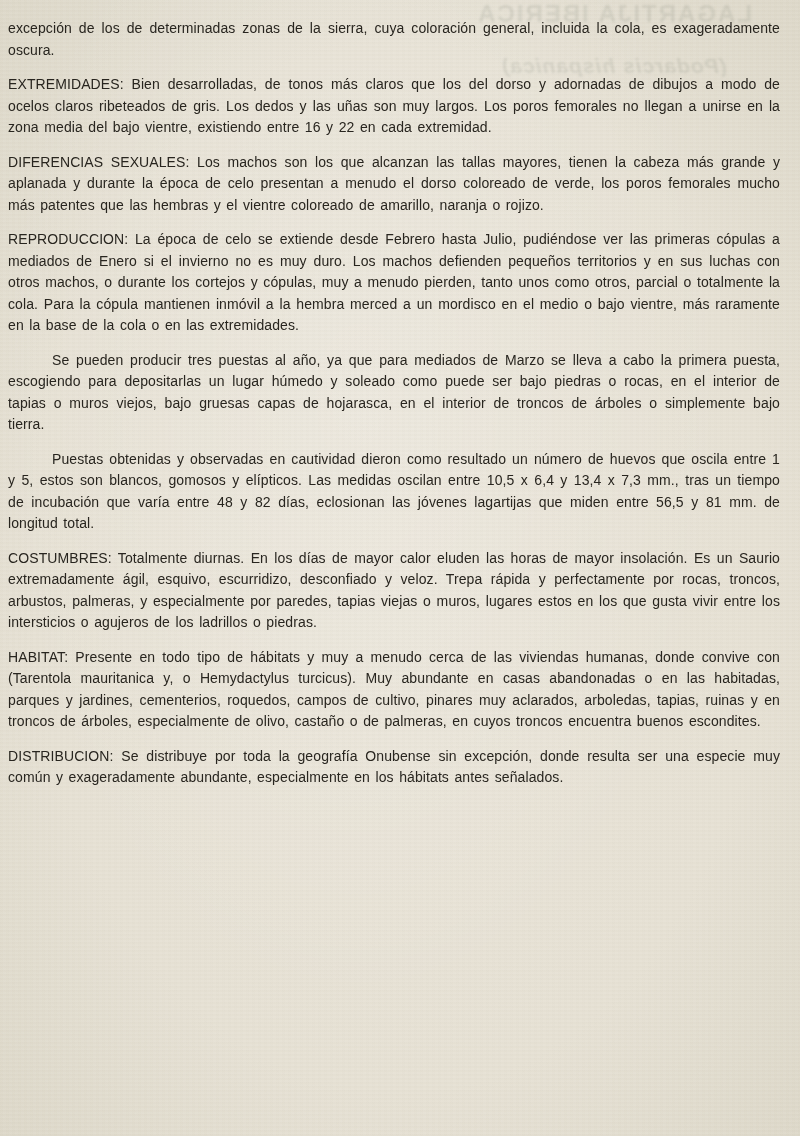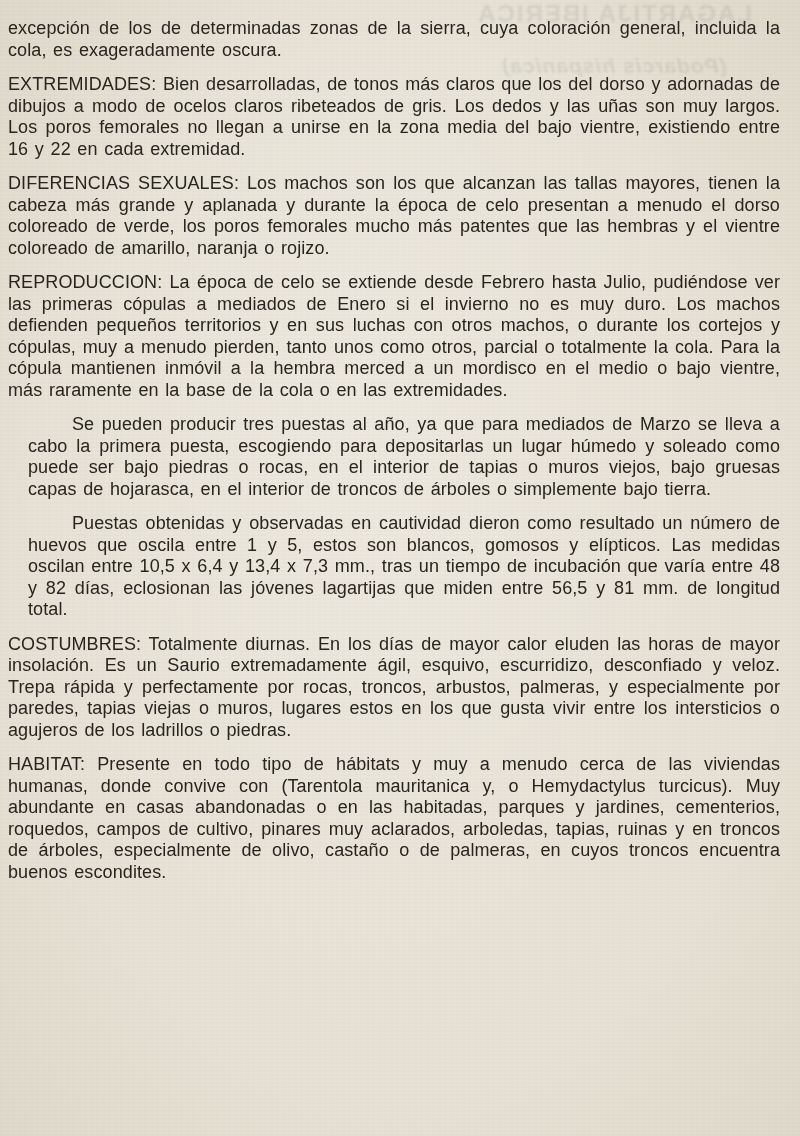--- a/index.html
+++ b/index.html
@@ -26,33 +26,32 @@
       repeating-linear-gradient(0deg, rgba(120,110,90,0.02) 0 2px, rgba(255,255,255,0.015) 2px 4px),
       repeating-linear-gradient(90deg, rgba(120,110,90,0.012) 0 3px, rgba(255,255,255,0.01) 3px 6px);
   }
   .page {
     position: relative;
     box-sizing: border-box;
     width: 800px;
     height: 1136px;
     padding: 18px 20px 0 8px;
     color: #28251f;
-    font-size: 18px;
+    font-size: 14px;
     line-height: 21.5px;
     text-align: justify;
     letter-spacing: 0.1px;
     word-spacing: 1.5px;
     z-index: 1;
   }
   .page p {
     margin: 0 0 13px 0;
   }
   .page p.indent {
     text-indent: 44px;
-    margin-left: 20px;
   }
   .italic {
   }
   
   .ghost {
     position: absolute;
     top: 0;
     right: 6px;
     width: 360px;
     text-align: center;
@@ -86,13 +85,14 @@
 
 <div class="page">
   <p>excepción de los de determinadas zonas de la sierra, cuya coloración general, incluida la cola, es exageradamente oscura.</p>
   <p>EXTREMIDADES: Bien desarrolladas, de tonos más claros que los del dorso y adornadas de dibujos a modo de ocelos claros ribeteados de gris. Los dedos y las uñas son muy largos. Los poros femorales no llegan a unirse en la zona media del bajo vientre, existiendo entre 16 y 22 en cada extremidad.</p>
   <p>DIFERENCIAS SEXUALES: Los machos son los que alcanzan las tallas mayores, tienen la cabeza más grande y aplanada y durante la época de celo presentan a menudo el dorso coloreado de verde, los poros femorales mucho más patentes que las hembras y el vientre coloreado de amarillo, naranja o rojizo.</p>
   <p>REPRODUCCION: La época de celo se extiende desde Febrero hasta Julio, pudiéndose ver las primeras cópulas a mediados de Enero si el invierno no es muy duro. Los machos defienden pequeños territorios y en sus luchas con otros machos, o durante los cortejos y cópulas, muy a menudo pierden, tanto unos como otros, parcial o totalmente la cola. Para la cópula mantienen inmóvil a la hembra merced a un mordisco en el medio o bajo vientre, más raramente en la base de la cola o en las extremidades.</p>
   <p class="indent">Se pueden producir tres puestas al año, ya que para mediados de Marzo se lleva a cabo la primera puesta, escogiendo para depositarlas un lugar húmedo y soleado como puede ser bajo piedras o rocas, en el interior de tapias o muros viejos, bajo gruesas capas de hojarasca, en el interior de troncos de árboles o simplemente bajo tierra.</p>
   <p class="indent">Puestas obtenidas y observadas en cautividad dieron como resultado un número de huevos que oscila entre 1 y 5, estos son blancos, gomosos y elípticos. Las medidas oscilan entre 10,5 x 6,4 y 13,4 x 7,3 mm., tras un tiempo de incubación que varía entre 48 y 82 días, eclosionan las jóvenes lagartijas que miden entre 56,5 y 81 mm. de longitud total.</p>
   <p>COSTUMBRES: Totalmente diurnas. En los días de mayor calor eluden las horas de mayor insolación. Es un Saurio extremadamente ágil, esquivo, escurridizo, desconfiado y veloz. Trepa rápida y perfectamente por rocas, troncos, arbustos, palmeras, y especialmente por paredes, tapias viejas o muros, lugares estos en los que gusta vivir entre los intersticios o agujeros de los ladrillos o piedras.</p>
   <p><span>HABITAT: Presente en todo tipo de hábitats y muy a menudo cerca de las viviendas humanas, donde convive con </span><span class="italic">(Tarentola mauritanica</span><span> y, o Hemydactylus turcicus). Muy abundante en casas abandonadas o en las habitadas, parques y jardines, cementerios, roquedos, campos de cultivo, pinares muy aclarados, arboledas, tapias, ruinas y en troncos de árboles, especialmente de olivo, castaño o de palmeras, en cuyos troncos encuentra buenos escondites.</span></p>
+  <p>DISTRIBUCION: Se distribuye por toda la geografía Onubense sin excepción, donde resulta ser una especie muy común y exageradamente abundante, especialmente en los hábitats antes señalados.</p>
 </div>
 
 </body></html>

